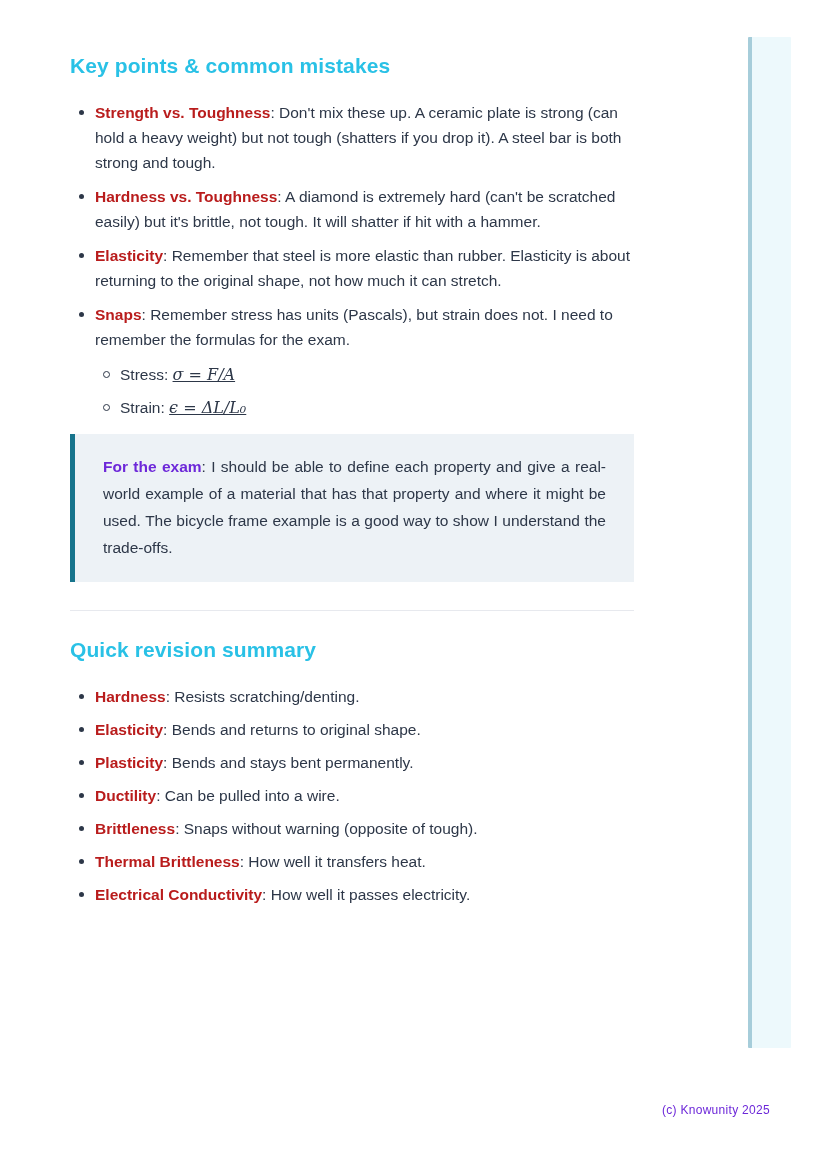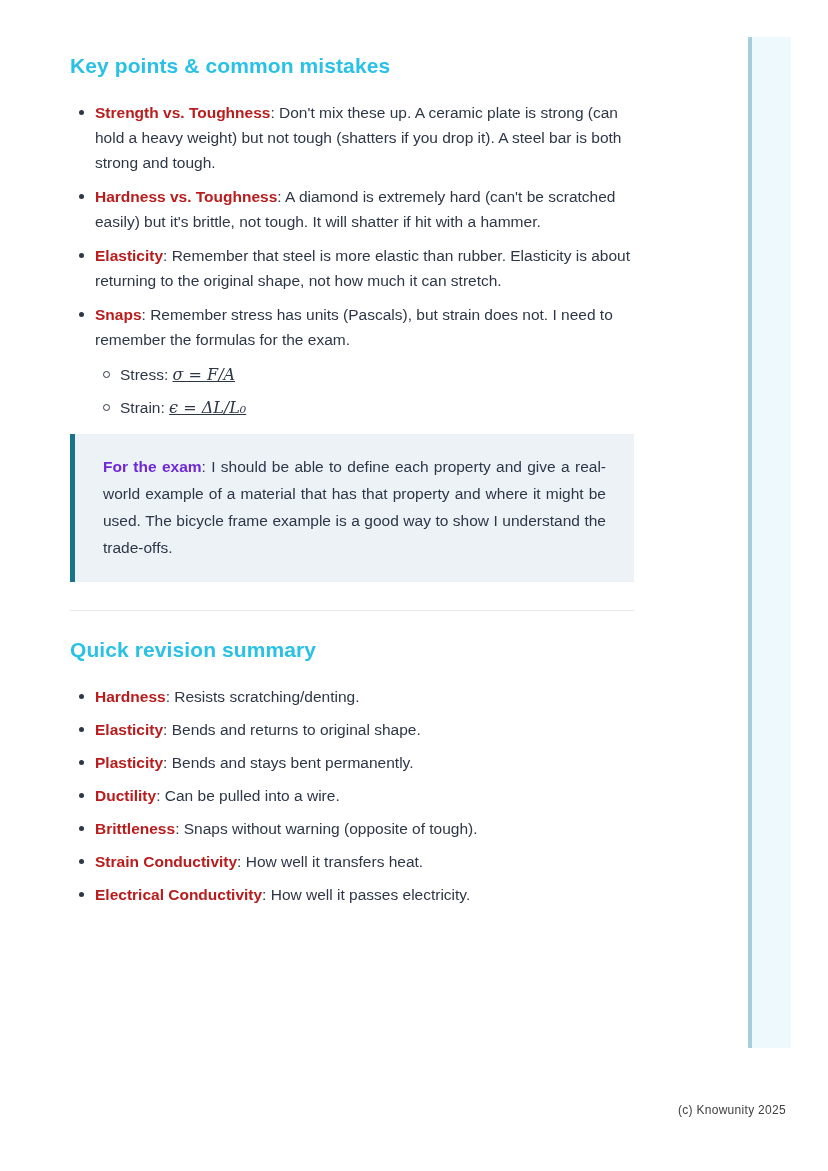--- a/index.html
+++ b/index.html
@@ -95,23 +95,23 @@
     top: 37px;
     width: 43px;
     height: 1011px;
     background: #edf9fc;
     border-left: 4px solid #a6cdda;
     border-radius: 1px;
   }
   .page-footer {
     position: absolute;
     top: 1103px;
-    right: 42px;
+    right: 58px;
     font-size: 12px;
-    color: #404040;
+    color: #6d28d9;
     letter-spacing: 0.3px;
   }
 </style>
 </head>
 <body>
 
 <div class="side-decoration"></div>
 
 <div class="content">
 
@@ -158,21 +158,21 @@
     <li>
       <strong>Plasticity</strong><span>: Bends and stays bent permanently.</span>
     </li>
     <li>
       <strong>Ductility</strong><span>: Can be pulled into a wire.</span>
     </li>
     <li>
       <strong>Brittleness</strong><span>: Snaps without warning (opposite of tough).</span>
     </li>
     <li>
-      <strong>Strain Conductivity</strong><span>: How well it transfers heat.</span>
+      <strong>Thermal Brittleness</strong><span>: How well it transfers heat.</span>
     </li>
     <li>
       <strong>Electrical Conductivity</strong><span>: How well it passes electricity.</span>
     </li>
   </ul>
 
 </div>
 
 <div class="page-footer">(c) Knowunity 2025</div>
 

